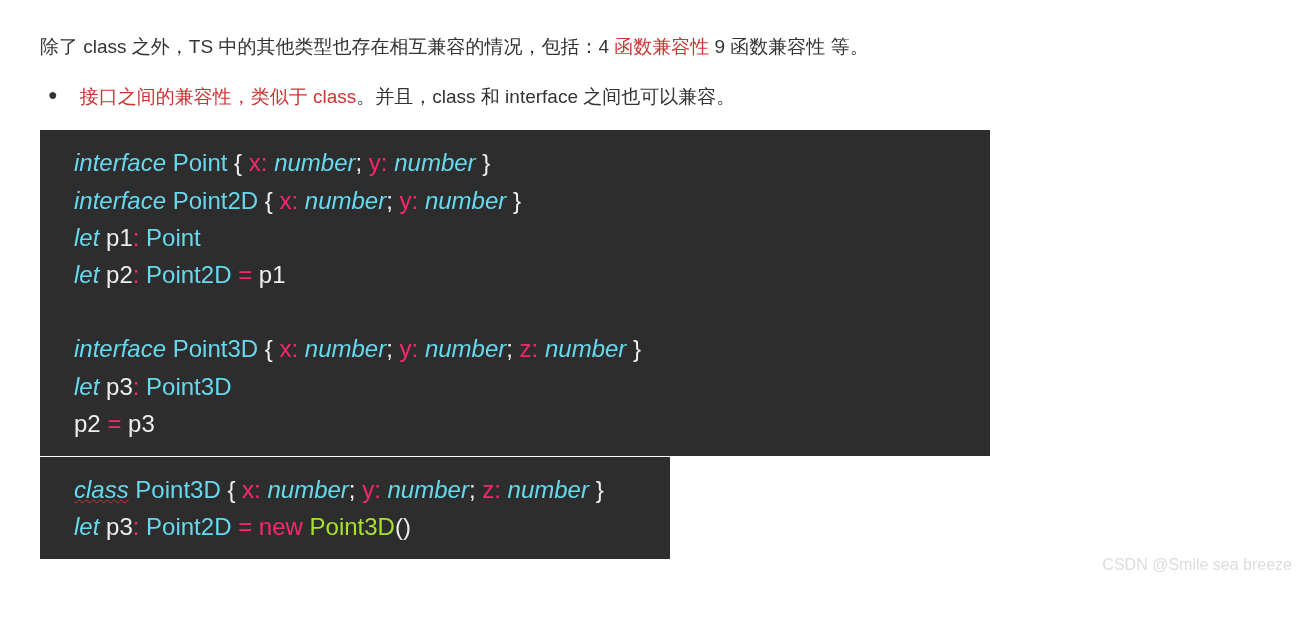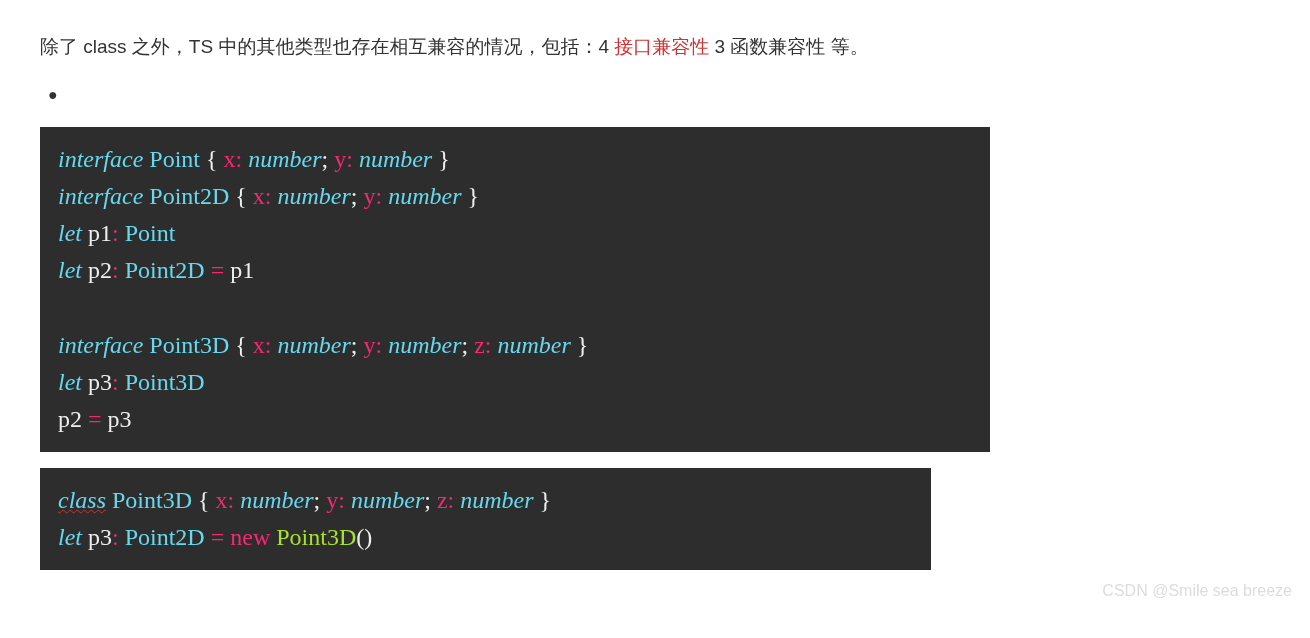--- a/index.html
+++ b/index.html
@@ -34,32 +34,32 @@
     }
     .bullet-dot {
       color: #333333;
       margin-right: 22px;
       font-size: 16px;
       line-height: 1.9;
     }
     .code-block {
       background: #2d2d2d;
       color: #eeeeee;
-      font-family: Liberation Serif, serif;
+      font-family: Liberation Sans, sans-serif;
       font-size: 24px;
       line-height: 1.55;
-      padding: 14px 18px;
-      margin-bottom: 16px;
+      padding: 14px 34px;
+      margin-bottom: 1px;
       white-space: pre;
     }
     .code-block-1 {
       width: 950px;
     }
     .code-block-2 {
-      width: 891px;
+      width: 630px;
     }
     .kw-interface {
       color: #66d9ef;
       font-style: italic;
     }
     .type-name {
       color: #66d9ef;
     }
     .brace {
       color: #eeeeee;
@@ -108,25 +108,26 @@
       right: 18px;
       color: #dcdcdc;
       font-size: 16px;
       font-family: sans-serif;
     }
   </style>
 </head>
 <body>
 
 <div class="paragraph">
-  <span>除了 class 之外，TS 中的其他类型也存在相互兼容的情况，包括：4 </span><span class="red-text">接口兼容性</span><span> 3 函数兼容性 等。</span>
+  <span>除了 class 之外，TS 中的其他类型也存在相互兼容的情况，包括：4 </span><span class="red-text">函数兼容性</span><span> 9 函数兼容性 等。</span>
 </div>
 
 <div class="bullet-line">
   <span class="bullet-dot">●</span>
+  <span><span class="red-text">接口之间的兼容性，类似于 class</span><span>。并且，class 和 interface 之间也可以兼容。</span></span>
 </div>
 
 <div class="code-block code-block-1"><span class="kw-interface">interface</span> <span class="type-name">Point</span> <span class="brace">{</span> <span class="prop">x</span><span class="colon">:</span> <span class="type-number">number</span><span class="semi">;</span> <span class="prop">y</span><span class="colon">:</span> <span class="type-number">number</span> <span class="brace">}</span>
 <span class="kw-interface">interface</span> <span class="type-name">Point2D</span> <span class="brace">{</span> <span class="prop">x</span><span class="colon">:</span> <span class="type-number">number</span><span class="semi">;</span> <span class="prop">y</span><span class="colon">:</span> <span class="type-number">number</span> <span class="brace">}</span>
 <span class="kw-let">let</span> <span class="varname">p1</span><span class="colon">:</span> <span class="type-name">Point</span>
 <span class="kw-let">let</span> <span class="varname">p2</span><span class="colon">:</span> <span class="type-name">Point2D</span> <span class="equals">=</span> <span class="varname">p1</span>
 
 <span class="kw-interface">interface</span> <span class="type-name">Point3D</span> <span class="brace">{</span> <span class="prop">x</span><span class="colon">:</span> <span class="type-number">number</span><span class="semi">;</span> <span class="prop">y</span><span class="colon">:</span> <span class="type-number">number</span><span class="semi">;</span> <span class="prop">z</span><span class="colon">:</span> <span class="type-number">number</span> <span class="brace">}</span>
 <span class="kw-let">let</span> <span class="varname">p3</span><span class="colon">:</span> <span class="type-name">Point3D</span>
 <span class="varname">p2</span> <span class="equals">=</span> <span class="varname">p3</span></div>

